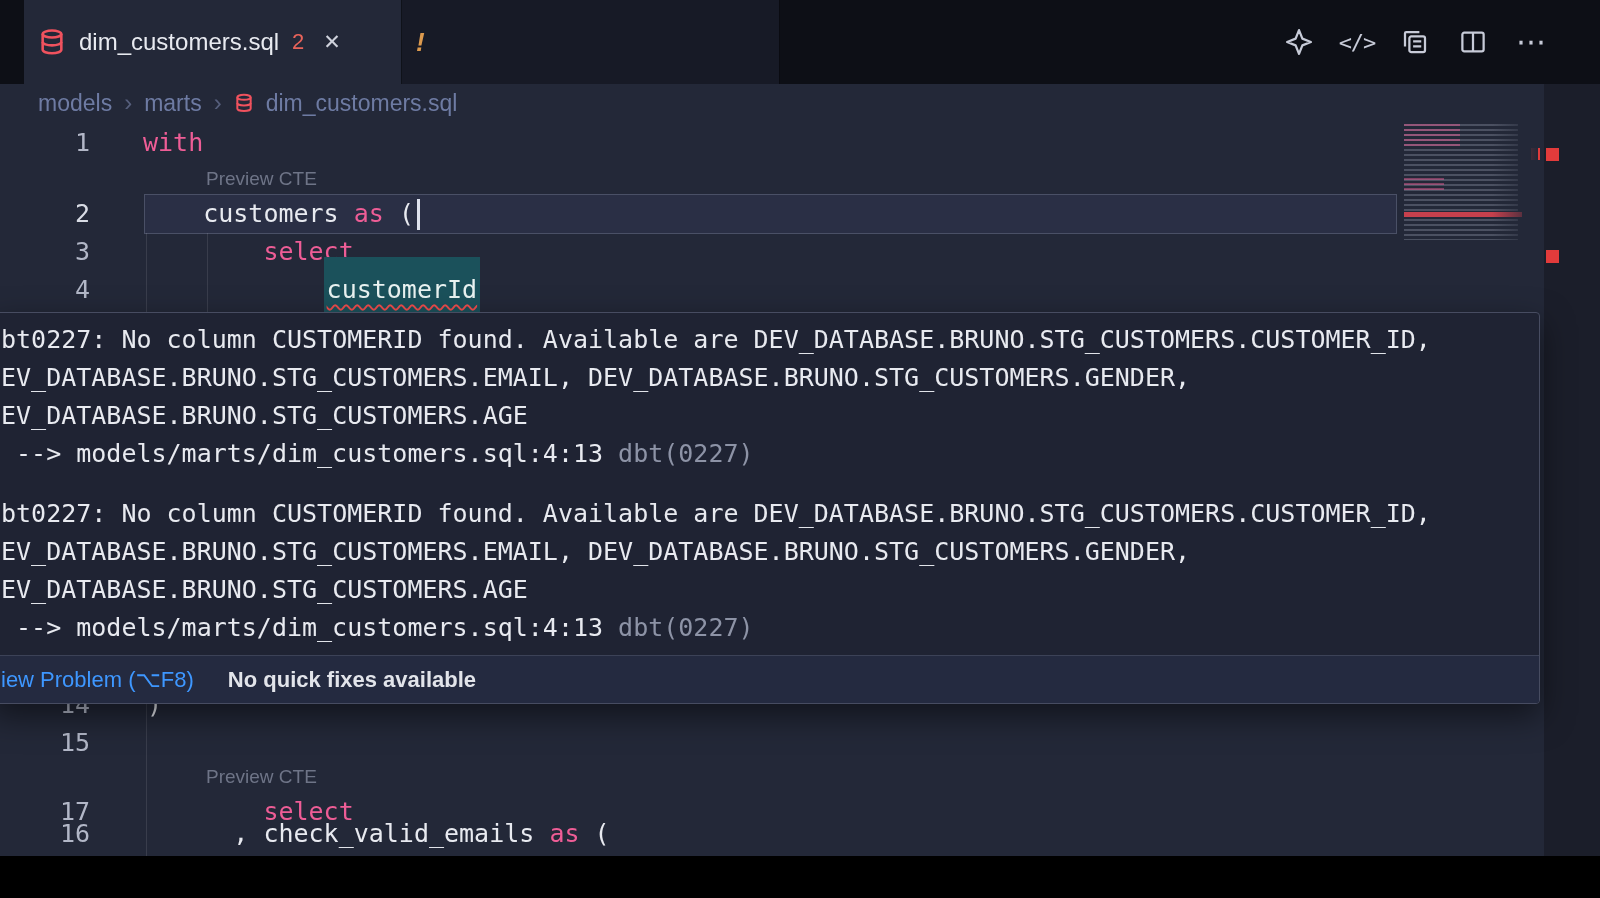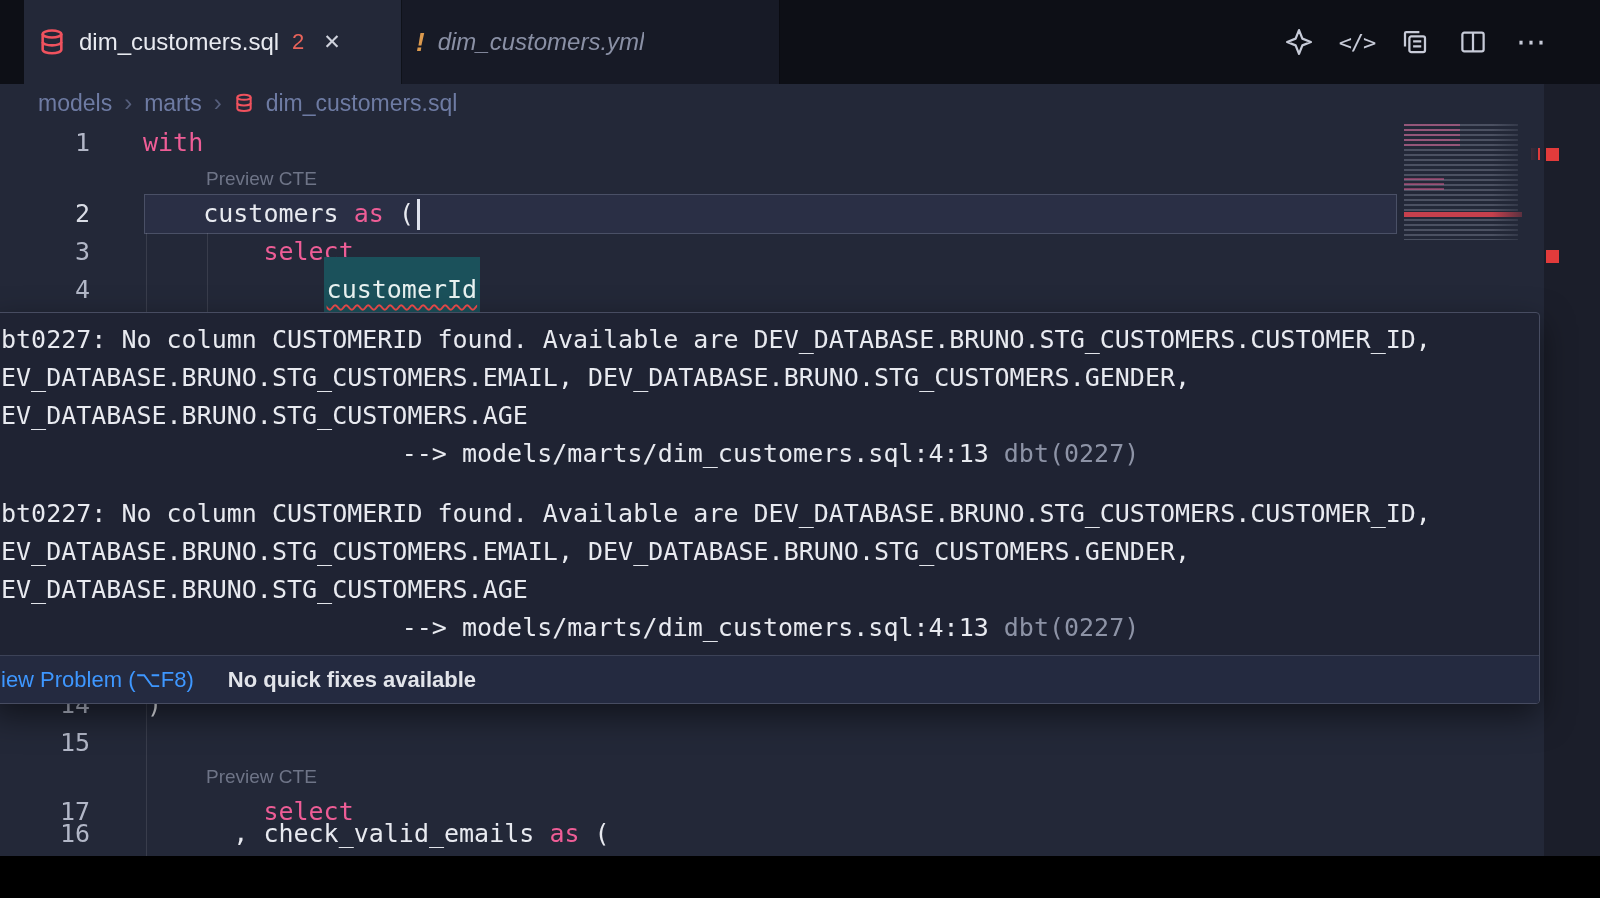--- a/index.html
+++ b/index.html
@@ -108,21 +108,21 @@
     position:absolute; left:-8px; top:312px; width:1548px; height:392px;
     background:#1f2333; border:1px solid #474c61; border-radius:4px;
     box-shadow:0 12px 32px rgba(0,0,0,0.5); z-index:10;
     display:flex; flex-direction:column; overflow:hidden;
   }
   .hover-body {
     flex:1; padding:8px 14px 0 8px; overflow:hidden;
     font-family:"DejaVu Sans Mono", monospace; font-size:25px; line-height:38px; color:#e8eaf0;
   }
   .msg .mline { white-space:pre; }
-  .msg .loc { padding-left:1ch;text-align:center; }
+  .msg .loc { padding-left:1ch; }
   .msg + .msg { margin-top:22px; }
   .src { color:#8d93a6; margin-left:1ch; }
   .hover-footer {
     height:48px; background:#242a40; border-top:1px solid #3c4257;
     display:flex; align-items:center; gap:34px; padding:0 14px 0 8px;
     font-size:22px;
   }
   .vp-link { color:#3e97ff; cursor:pointer; white-space:nowrap; }
   .vp-hint { color:#e2e4ea; white-space:nowrap;font-weight:bold; }
 </style>
@@ -139,21 +139,20 @@
           <path d="M4 5.2v13.4c0 1.7 3.6 3 8 3s8-1.3 8-3V5.2"></path>
           <path d="M4 11.9c0 1.7 3.6 3 8 3s8-1.3 8-3"></path>
         </g>
       </svg>
       <span class="title">dim_customers.sql</span>
       <span class="tab-badge">2</span>
       <span class="tab-close">✕</span>
     </div>
     <div class="tab preview">
       <span class="warn-ind">!</span>
-      <span class="title">dim_customers.yml</span>
     </div>
 
     <div class="editor-actions">
       <div class="action-btn">
         <svg width="30" height="30" viewBox="0 0 24 24">
           <path d="M12 2.5 L14.7 9.3 L21.5 12 L14.7 14.7 L12 21.5 L9.3 14.7 L2.5 12 L9.3 9.3 Z" fill="none" stroke="#c7cbd8" stroke-width="1.8" stroke-linejoin="round"></path>
         </svg>
       </div>
       <div class="action-btn">
         <span class="code-glyph">&lt;/&gt;</span>

